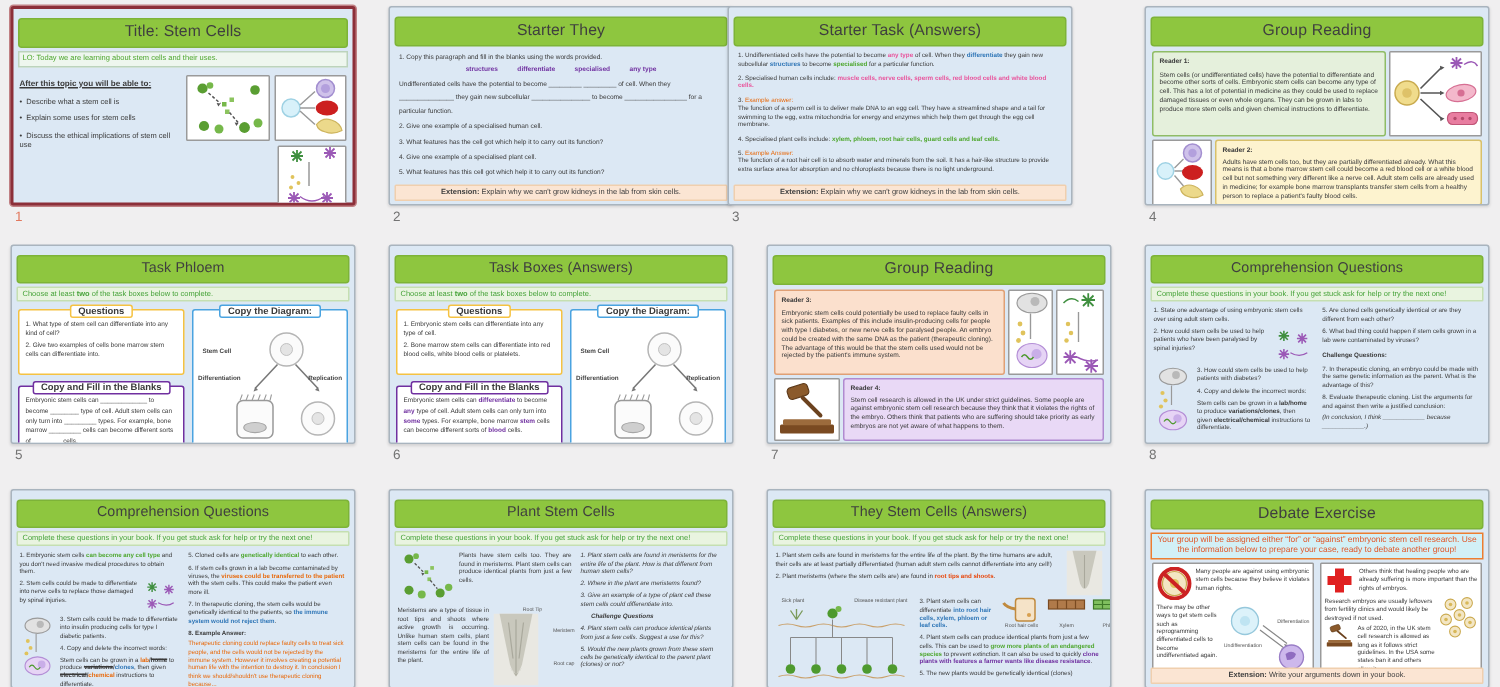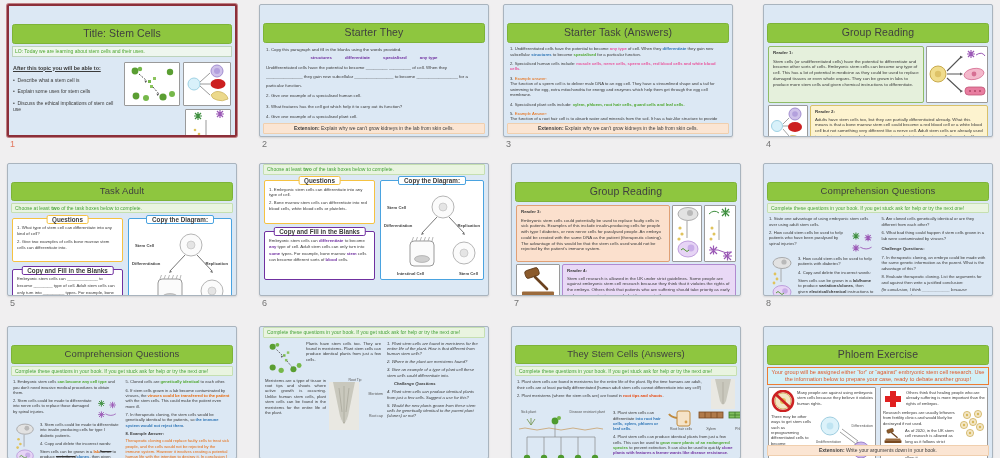--- a/index.html
+++ b/index.html
@@ -3,21 +3,21 @@
 <meta charset="utf-8">
 <style>
 *{margin:0;padding:0;box-sizing:border-box}
 html,body{width:1000px;height:458px}
 body{position:relative;background:#f0eff0;font-family:"Liberation Sans",sans-serif;overflow:hidden}
 .cell{position:absolute;width:232px}
 .slide{position:relative;width:230px;height:133px;background:#dce8f4;border:1px solid #a9b4be;border-radius:2px;overflow:hidden;font-size:4.4px;line-height:1.3;color:#3a3a3a;box-shadow:0 1px 2px rgba(0,0,0,.12)}
 .sel .slide{border:2px solid #8c2f39;box-shadow:0 0 0 1px #c08084}
 .num{margin:2px 0 0 3px;font-size:9px;color:#737373}
 .sel .num{color:#e2785e}
-.hdr{margin:18px 3px 2px;background:#8ec63f;border:1px solid #7db338;border-radius:2.5px;color:#3f3f3f;text-align:center;font-size:9.5px;line-height:1.1;padding:3px 0 3.5px;letter-spacing:.1px}
+.hdr{margin:6px 3px 2px;background:#8ec63f;border:1px solid #7db338;border-radius:2.5px;color:#3f3f3f;text-align:center;font-size:9.5px;line-height:1.1;padding:3px 0 3.5px;letter-spacing:.1px}
 .hdr.big{font-size:10.5px}
 .band{margin:0 3px 2px;background:#e9f4e0;border:1px solid #c5dfb1;color:#47a33a;font-size:5px;padding:1px 3px;border-radius:1px}
 .ext{position:absolute;bottom:2px;left:3px;right:3px;background:#fbe5d3;border:1px solid #f0cfae;font-size:5px;text-align:center;color:#404040;padding:1.5px 0;border-radius:1px}
 .row{display:flex}
 .f1{flex:1;min-width:0}
 .t{margin-bottom:2.5px}
 .b{font-weight:bold}
 .i{font-style:italic}
 .u{text-decoration:underline}
 .st{text-decoration:line-through}
@@ -119,21 +119,21 @@
       <div class="t" style="margin-bottom:4.5px">2. Give one example of a specialised human cell.</div>
       <div class="t" style="margin-bottom:4.5px">3. What features has the cell got which help it to carry out its function?</div>
       <div class="t" style="margin-bottom:4.5px">4. Give one example of a specialised plant cell.</div>
       <div>5. What features has this cell got which help it to carry out its function?</div>
     </div>
     <div class="ext"><b>Extension:</b><span> Explain why we can't grow kidneys in the lab from skin cells.</span></div>
   </div>
   <div class="num">2</div>
 </div>
 
-<div class="cell" style="left:503px;top:4px">
+<div class="cell" style="left:485px;top:4px">
   <div class="slide">
     <div class="hdr big">Starter Task (Answers)</div>
     <div style="padding:1px 6px 0;font-size:4.2px">
       <div class="t"><span>1. Undifferentiated cells have the potential to become </span><span class="pk b">any type</span><span> of cell. When they </span><span class="bl b">differentiate</span><span> they gain new subcellular </span><span class="bl b">structures</span><span> to become </span><span class="gr b">specialised</span><span> for a particular function.</span></div>
       <div class="t" style="margin-top:4px"><span>2. Specialised human cells include: </span><span class="pk b">muscle cells, nerve cells, sperm cells, red blood cells and white blood cells.</span></div>
       <div style="margin-top:4px"><span>3. </span><span class="or">Example answer:</span></div>
       <div class="t">The function of a sperm cell is to deliver male DNA to an egg cell. They have a streamlined shape and a tail for swimming to the egg, extra mitochondria for energy and enzymes which help them get through the egg cell membrane.</div>
       <div class="t" style="margin-top:4px"><span>4. Specialised plant cells include: </span><span class="gr b">xylem, phloem, root hair cells, guard cells and leaf cells.</span></div>
       <div style="margin-top:3.5px"><span>5. </span><span class="or">Example Answer:</span></div>
       <div>The function of a root hair cell is to absorb water and minerals from the soil. It has a hair-like structure to provide extra surface area for absorption and no chloroplasts because there is no light underground.</div>
@@ -187,21 +187,21 @@
           <div>Adults have stem cells too, but they are partially differentiated already. What this means is that a bone marrow stem cell could become a red blood cell or a white blood cell but not something very different like a nerve cell. Adult stem cells are already used in medicine; for example bone marrow transplants transfer stem cells from a healthy person to replace a patient's faulty blood cells.</div>
         </div>
       </div>
     </div>
   </div>
   <div class="num">4</div>
 </div>
 
 <div class="cell" style="left:7px;top:163px">
   <div class="slide">
-    <div class="hdr">Task Adult</div>
+    <div class="hdr">Task Phloem</div>
     <div class="band"><span>Choose at least </span><b>two</b><span> of the task boxes below to complete.</span></div>
     <div class="row" style="padding:3px 4px 0;gap:5px">
       <div class="f1">
         <div class="tbox ybox" style="height:44px">
           <div class="pill">Questions</div>
           <div class="qtxt t">1.   What type of stem cell can differentiate into any kind of cell?</div>
           <div class="qtxt">2.   Give two examples of cells bone marrow stem cells can differentiate into.</div>
         </div>
         <div class="tbox pbox" style="height:49px;margin-top:7px">
           <div class="pill">Copy and Fill in the Blanks</div>
@@ -236,20 +236,21 @@
         <span class="lbl" style="left:16px;bottom:2px">Intestinal Cell</span>
         <span class="lbl" style="right:5px;bottom:2px">Stem Cell</span>
       </div>
     </div>
   </div>
   <div class="num">5</div>
 </div>
 
 <div class="cell" style="left:259px;top:163px">
   <div class="slide">
+    <div class="hdr">Task Boxes (Answers)</div>
     <div class="band"><span>Choose at least </span><b>two</b><span> of the task boxes below to complete.</span></div>
     <div class="row" style="padding:3px 4px 0;gap:5px">
       <div class="f1">
         <div class="tbox ybox" style="height:44px">
           <div class="pill">Questions</div>
           <div class="qtxt t">1.   Embryonic stem cells can differentiate into any type of cell.</div>
           <div class="qtxt">2.   Bone marrow stem cells can differentiate into red blood cells, white blood cells or platelets.</div>
         </div>
         <div class="tbox pbox" style="height:49px;margin-top:7px">
           <div class="pill">Copy and Fill in the Blanks</div>
@@ -427,20 +428,21 @@
         <div class="b" style="margin-top:3px;margin-bottom:2px">8. Example Answer:</div>
         <div class="or">Therapeutic cloning could replace faulty cells to treat sick people, and the cells would not be rejected by the immune system. However it involves creating a potential human life with the intention to destroy it. In conclusion I think we should/shouldn't use therapeutic cloning because...</div>
       </div>
     </div>
   </div>
 
 </div>
 
 <div class="cell" style="left:259px;top:326px">
   <div class="slide">
+    <div class="hdr">Plant Stem Cells</div>
     <div class="band">Complete these questions in your book. If you get stuck ask for help or try the next one!</div>
     <div class="row" style="padding:1px 5px 0;gap:6px;font-size:4.2px">
       <div style="width:116px;flex-shrink:0">
         <div class="row" style="gap:3px">
           <svg width="38" height="34" viewBox="0 0 40 36" style="flex-shrink:0">
             <circle cx="8" cy="6" r="3.2" fill="#5a9e32"></circle>
               <circle cx="13" cy="4" r="2" fill="#76b84a"></circle>
             <path d="M12 9 L18 15" stroke="#555" stroke-width=".9" stroke-dasharray="2 1.3"></path>
               <path d="M19 16 l-2.4 -.3 l1 2.2 z" fill="#555"></path>
             <rect x="19" y="14" width="2.6" height="2.6" fill="#76b84a"></rect>
@@ -551,21 +553,21 @@
           <div style="margin-top:2px">5.  The new plants would be genetically identical (clones)</div>
         </div>
       </div>
     </div>
   </div>
 
 </div>
 
 <div class="cell" style="left:763px;top:326px">
   <div class="slide">
-    <div class="hdr big">Phloem Exercise</div>
+    <div class="hdr big">Debate Exercise</div>
     <div style="margin:0 3px 2px;background:#d2f0f6;border:1px solid #ed7d31;color:#e0582a;font-size:5.6px;text-align:center;line-height:1.25;padding:1px 2px">Your group will be assigned either “for” or “against” embryonic stem cell research. Use the information below to prepare your case, ready to debate another group!</div>
     <div class="row" style="padding:0 4px;gap:4px">
       <div class="imgbox f1" style="height:74px;padding:2px">
         <div class="row" style="gap:2px">
           <svg width="24" height="22" viewBox="0 0 24 22" style="flex-shrink:0">
             <circle cx="12" cy="11" r="8" fill="#f3e6c4" stroke="#caa94e" stroke-width=".8"></circle>
               <circle cx="12" cy="11" r="3" fill="#e0c35c"></circle>
             <circle cx="12" cy="11" r="10" fill="none" stroke="#cc2222" stroke-width="2.6"></circle>
             <line x1="4.5" y1="4" x2="19.5" y2="18" stroke="#cc2222" stroke-width="2.6"></line>
           </svg>

